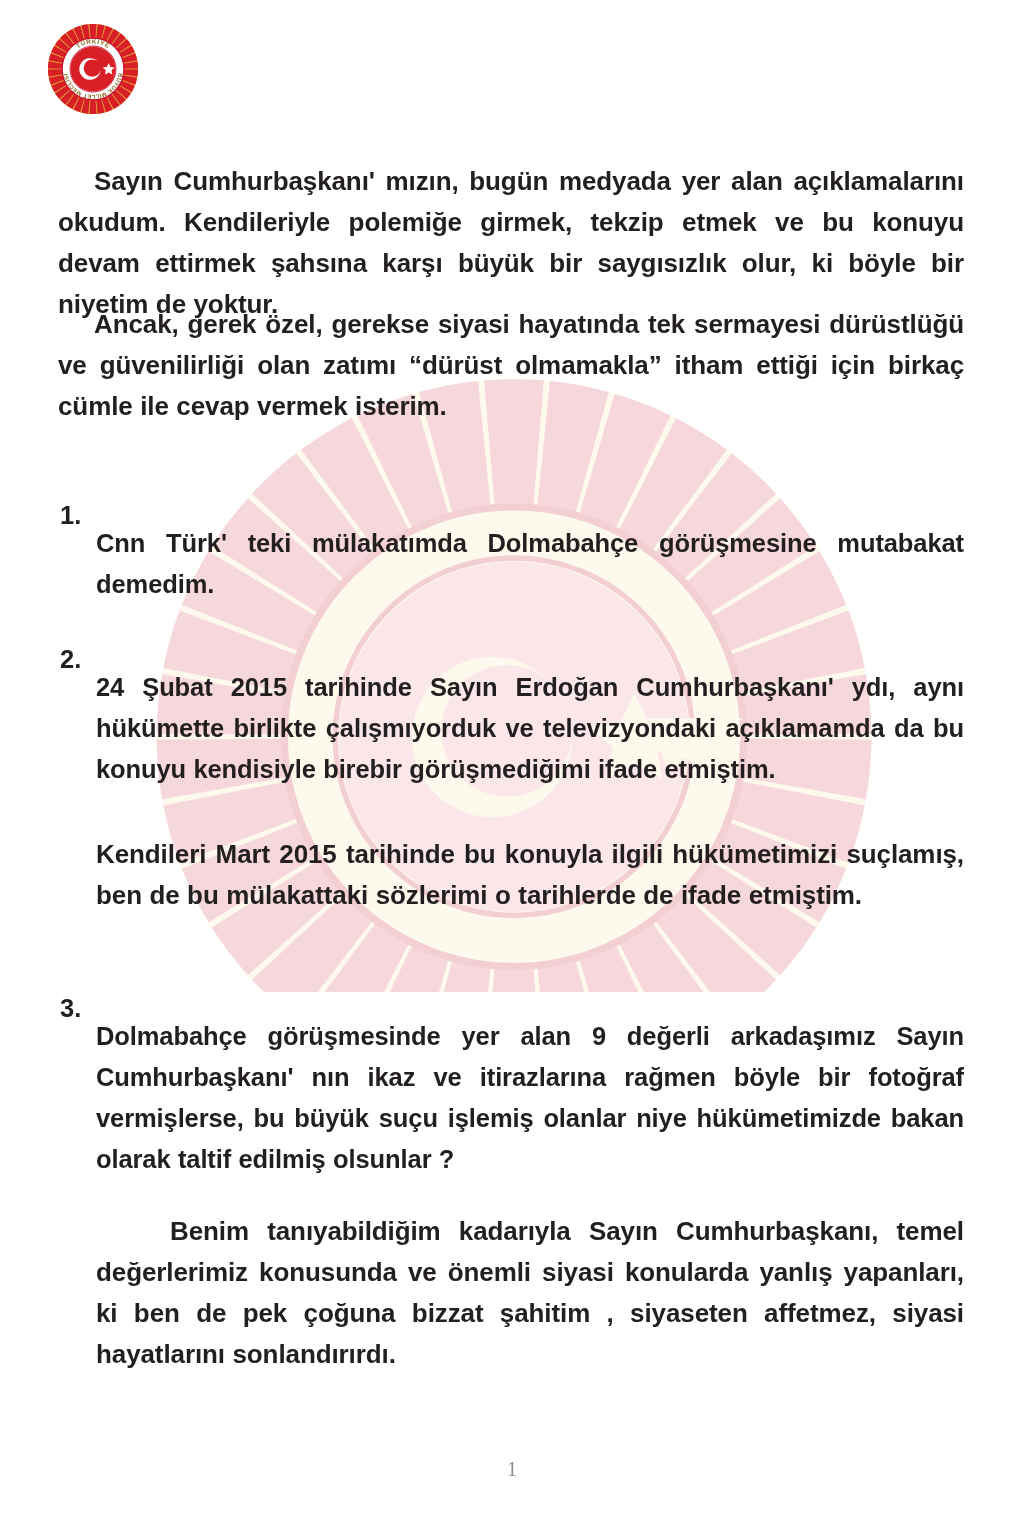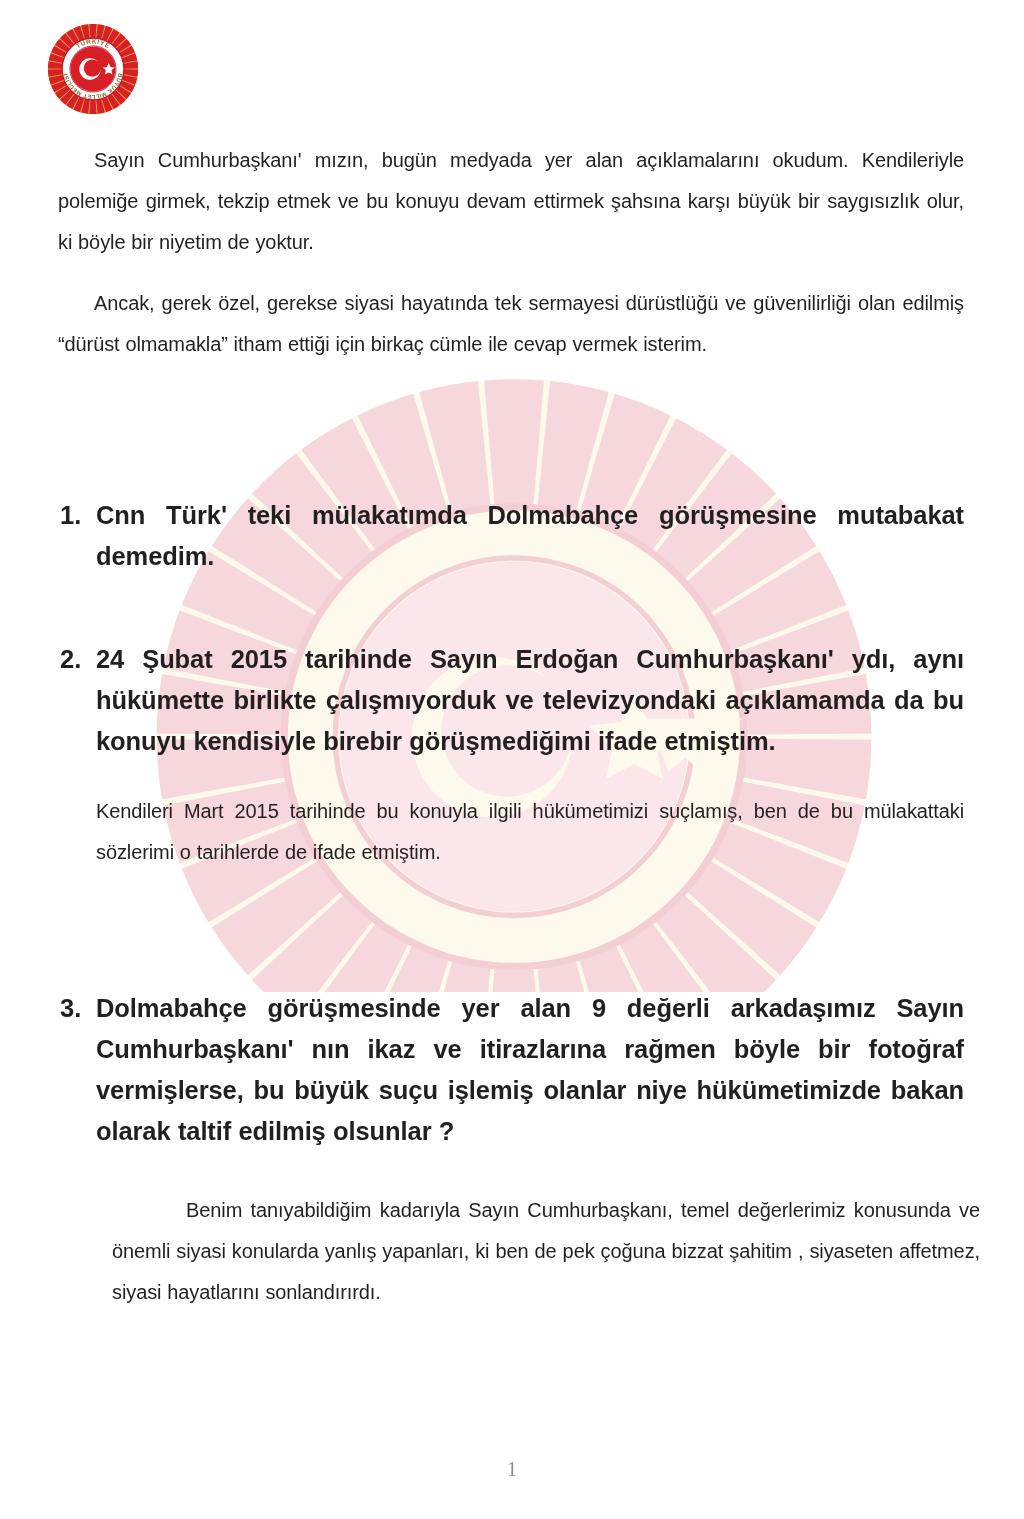--- a/index.html
+++ b/index.html
@@ -48,27 +48,28 @@
     position: absolute;
     left: 0;
     top: 0;
     width: 1024px;
     z-index: 2;
   }
 
   .para {
     position: absolute;
     color: #231f20;
-    font-weight: normal;
-    font-size: 20px;
+    font-weight: bold;
+    font-size: 26px;
     line-height: 41px;
     text-align: justify;
     text-justify: inter-word;
     letter-spacing: -0.1px;
     word-spacing: 0.4px;
+    margin-top: 21px;
   }
 
   
   .p-block {
     left: 58px;
     width: 906px;
     text-indent: 36px;
   }
 
   
@@ -90,32 +91,33 @@
     font-weight: bold;
     font-size: 25.5px;
   }
   .list-item .li-text {
     display: block;
     margin-left: 38px;
     text-align: justify;
     text-justify: inter-word;
     letter-spacing: -0.1px;
     word-spacing: 0.4px;
+    margin-top: 28px;
   }
 
   
   .p-indented {
     left: 96px;
     width: 868px;
     text-indent: 0;
   }
 
   
   .p-closing {
-    left: 112px;
+    left: 96px;
     width: 868px;
     text-indent: 74px;
   }
 
   
   .page-number {
     position: absolute;
     left: 0;
     top: 1458px;
     width: 1024px;
@@ -260,33 +262,33 @@
       <text font-family="'Liberation Sans', sans-serif" font-size="11.5" font-weight="bold" fill="#8a6a20" letter-spacing="0.7">
         <textPath href="#arcBot" startOffset="50%" text-anchor="middle">BÜYÜK MİLLET MECLİSİ</textPath>
       </text>
     </svg>
   </div>
 
   <div class="doc-body">
 
     <div class="para p-block" style="top:140px;">Sayın Cumhurbaşkanı' mızın, bugün medyada yer alan açıklamalarını okudum. Kendileriyle polemiğe girmek, tekzip etmek ve bu konuyu devam ettirmek şahsına karşı büyük bir saygısızlık olur, ki böyle bir niyetim de yoktur.</div>
 
-    <div class="para p-block" style="top:283px;">Ancak, gerek özel,  gerekse siyasi hayatında tek sermayesi dürüstlüğü ve güvenilirliği olan edilmiş “dürüst olmamakla” itham ettiği için birkaç cümle ile cevap vermek isterim.</div>
+    <div class="para p-block" style="top:283px;">Ancak, gerek özel,  gerekse siyasi hayatında tek sermayesi dürüstlüğü ve güvenilirliği olan zatımı “dürüst olmamakla” itham ettiği için birkaç cümle ile cevap vermek isterim.</div>
 
     <div class="list-item" style="top:495px;">
       <span class="num">1.</span>
       <span class="li-text">Cnn Türk' teki   mülakatımda Dolmabahçe görüşmesine mutabakat demedim.</span>
     </div>
 
     <div class="list-item" style="top:639px;">
       <span class="num">2.</span>
       <span class="li-text">24 Şubat 2015 tarihinde Sayın Erdoğan Cumhurbaşkanı' ydı, aynı hükümette birlikte çalışmıyorduk ve televizyondaki açıklamamda da bu konuyu kendisiyle birebir görüşmediğimi ifade etmiştim.</span>
     </div>
 
-    <div class="para p-indented" style="top:791px;">Kendileri Mart  2015 tarihinde bu konuyla ilgili hükümetimizi suçlamış, ben de bu mülakattaki sözlerimi o tarihlerde de ifade etmiştim.</div>
+    <div class="para p-indented" style="top:813px;">Kendileri Mart  2015 tarihinde bu konuyla ilgili hükümetimizi suçlamış, ben de bu mülakattaki sözlerimi o tarihlerde de ifade etmiştim.</div>
 
     <div class="list-item" style="top:988px;">
       <span class="num">3.</span>
       <span class="li-text">Dolmabahçe görüşmesinde yer alan 9 değerli arkadaşımız Sayın Cumhurbaşkanı' nın ikaz ve itirazlarına rağmen böyle bir fotoğraf vermişlerse, bu büyük suçu işlemiş olanlar niye hükümetimizde bakan olarak taltif edilmiş olsunlar ?</span>
     </div>
 
     <div class="para p-closing" style="top:1190px;">Benim tanıyabildiğim kadarıyla Sayın Cumhurbaşkanı, temel değerlerimiz konusunda ve önemli siyasi konularda yanlış yapanları, ki ben de pek çoğuna bizzat şahitim , siyaseten affetmez, siyasi hayatlarını sonlandırırdı.</div>
 
   </div>
 

